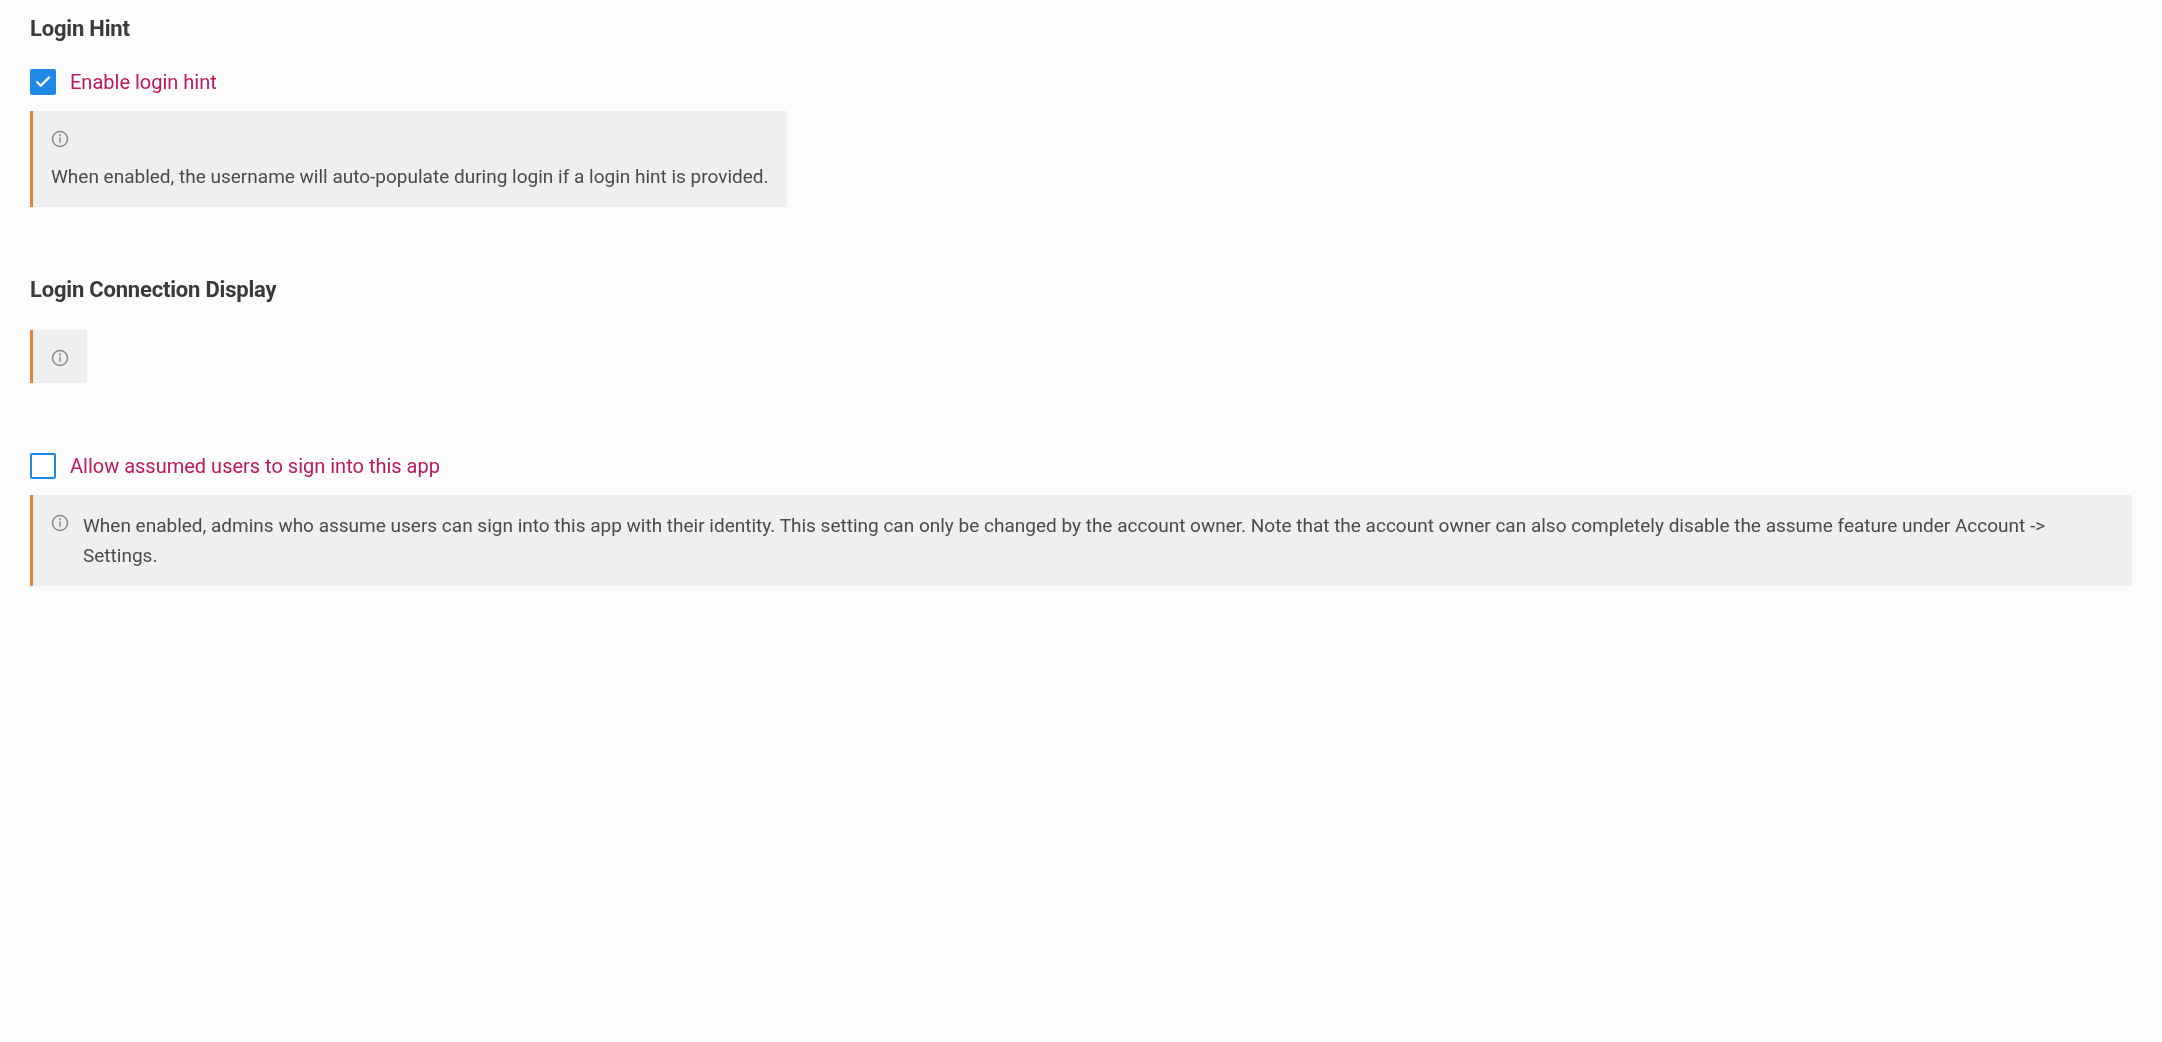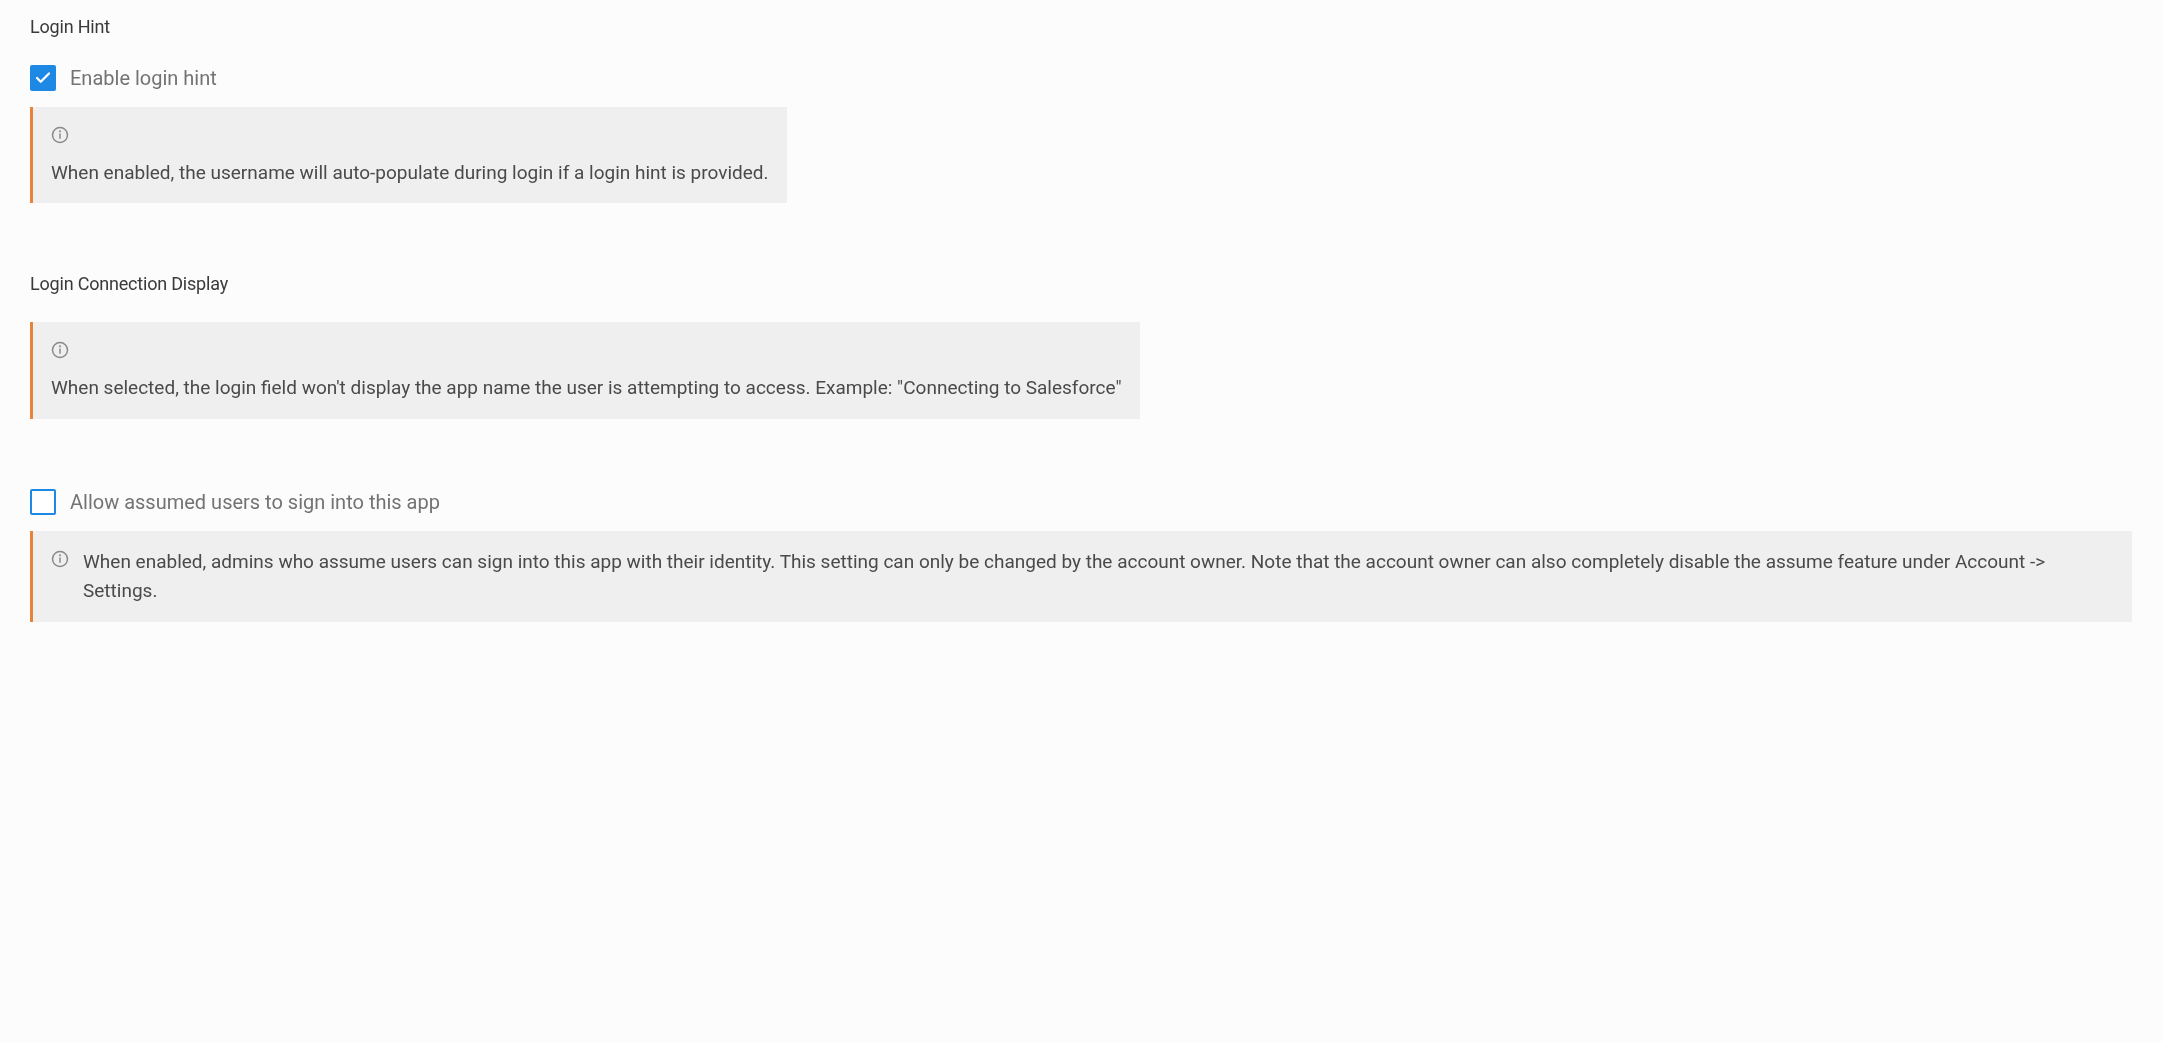--- a/index.html
+++ b/index.html
@@ -13,22 +13,22 @@
       padding: 16px 30px;
       color: #333;
     }
     .section {
       margin-bottom: 70px;
     }
     .section:last-child {
       margin-bottom: 0;
     }
     .section-title {
-      font-size: 18px;
-      font-weight: 400;
+      font-size: 22px;
+      font-weight: 700;
       color: #3a3a3a;
       margin-bottom: 28px;
       letter-spacing: -0.2px;
     }
     .checkbox-row {
       display: flex;
       align-items: center;
       gap: 14px;
       margin-bottom: 16px;
     }
@@ -55,21 +55,21 @@
       width: 18px;
       height: 18px;
       stroke: #fff;
       stroke-width: 3;
       fill: none;
       stroke-linecap: round;
       stroke-linejoin: round;
     }
     .checkbox-label {
       font-size: 20px;
-      color: #737373;
+      color: #be185d;
       cursor: pointer;
     }
     .info-callout {
       border-left: 3px solid #e8833a;
       background: #efefef;
       padding: 16px 18px;
       display: flex;
       align-items: flex-start;
       gap: 14px;
     }
@@ -122,21 +122,20 @@
 <div class="section">
   <h2 class="section-title">Login Connection Display</h2>
   <div class="info-callout fit">
     <span class="info-icon">
       <svg viewBox="0 0 24 24" fill="none" stroke="#8a8a8a" stroke-width="2">
           <circle cx="12" cy="12" r="10"></circle>
           <line x1="12" y1="10" x2="12" y2="17"></line>
           <circle cx="12" cy="7" r="0.5" fill="#8a8a8a"></circle>
         </svg>
     </span>
-    <span class="info-text">When selected, the login field won't display the app name the user is attempting to access. Example: "Connecting to Salesforce"</span>
   </div>
 </div>
 
 <div class="section">
   <div class="checkbox-row">
     <div class="checkbox blue-border"></div>
     <label class="checkbox-label">Allow assumed users to sign into this app</label>
   </div>
   <div class="info-callout">
     <span class="info-icon">

